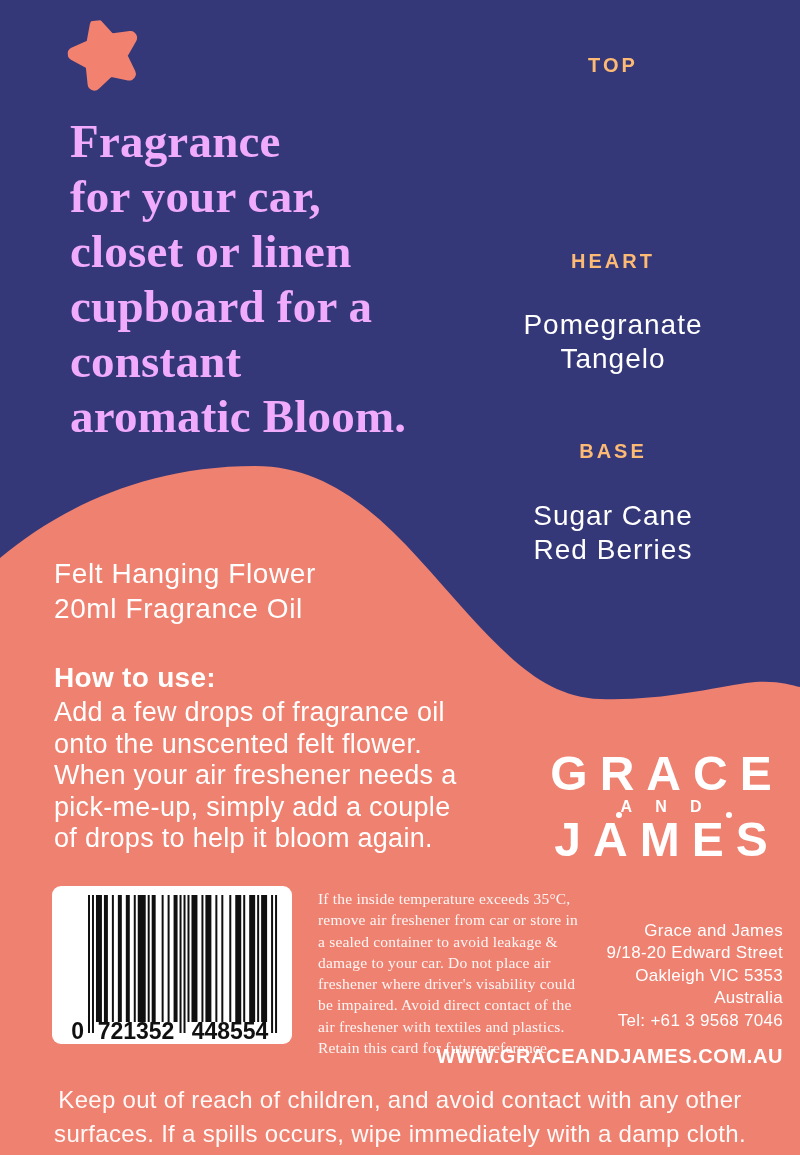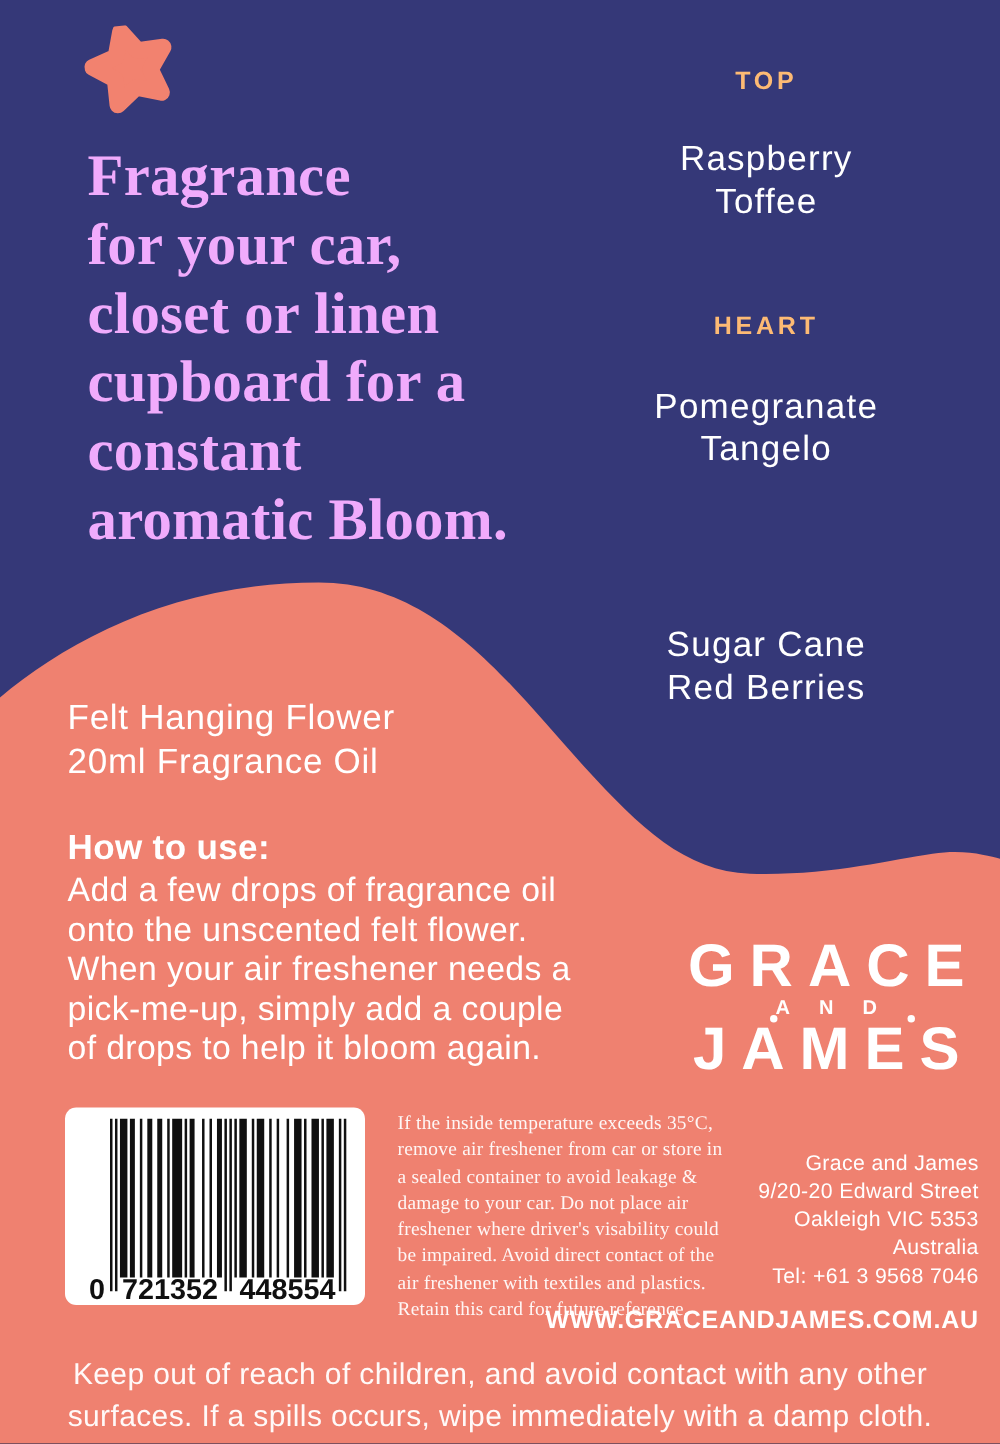--- a/index.html
+++ b/index.html
@@ -109,25 +109,24 @@
   </svg>
 
   <div class="abs headline pre">Fragrance
 for your car,
 closet or linen
 cupboard for a
 constant
 aromatic Bloom.</div>
 
   <div class="abs note-label nl-top">TOP</div>
-  <div class="abs note-value nv-top pre">Raspberry
-Toffee</div>
   <div class="abs note-label nl-heart">HEART</div>
   <div class="abs note-value nv-heart pre">Pomegranate
 Tangelo</div>
+  <div class="abs note-label nl-base">BASE</div>
   <div class="abs note-value nv-base pre">Sugar Cane
 Red Berries</div>
 
   <div class="abs product-name pre">Felt Hanging Flower
 20ml Fragrance Oil</div>
 
   <div class="abs howto-body pre">Add a few drops of fragrance oil
 onto the unscented felt flower.
 When your air freshener needs a
 pick-me-up, simply add a couple
@@ -184,21 +183,21 @@
 remove air freshener from car or store in
 a sealed container to avoid leakage &amp;
 damage to your car. Do not place air
 freshener where driver's visability could
 be impaired. Avoid direct contact of the
 air freshener with textiles and plastics.
 Retain this card for future reference.</div>
 
   <div class="abs address">
     <div>Grace and James</div>
-    <div>9/20-20 Edward Street</div>
+    <div>9/18-20 Edward Street</div>
     <div>Oakleigh VIC 5353</div>
     <div>Australia</div>
     <div>Tel: +61 3 9568 7046</div>
   </div>
 
   <div class="abs website">WWW.GRACEANDJAMES.COM.AU</div>
 
   <div class="abs caution pre">Keep out of reach of children, and avoid contact with any other
 surfaces. If a spills occurs, wipe immediately with a damp cloth.</div>
 

